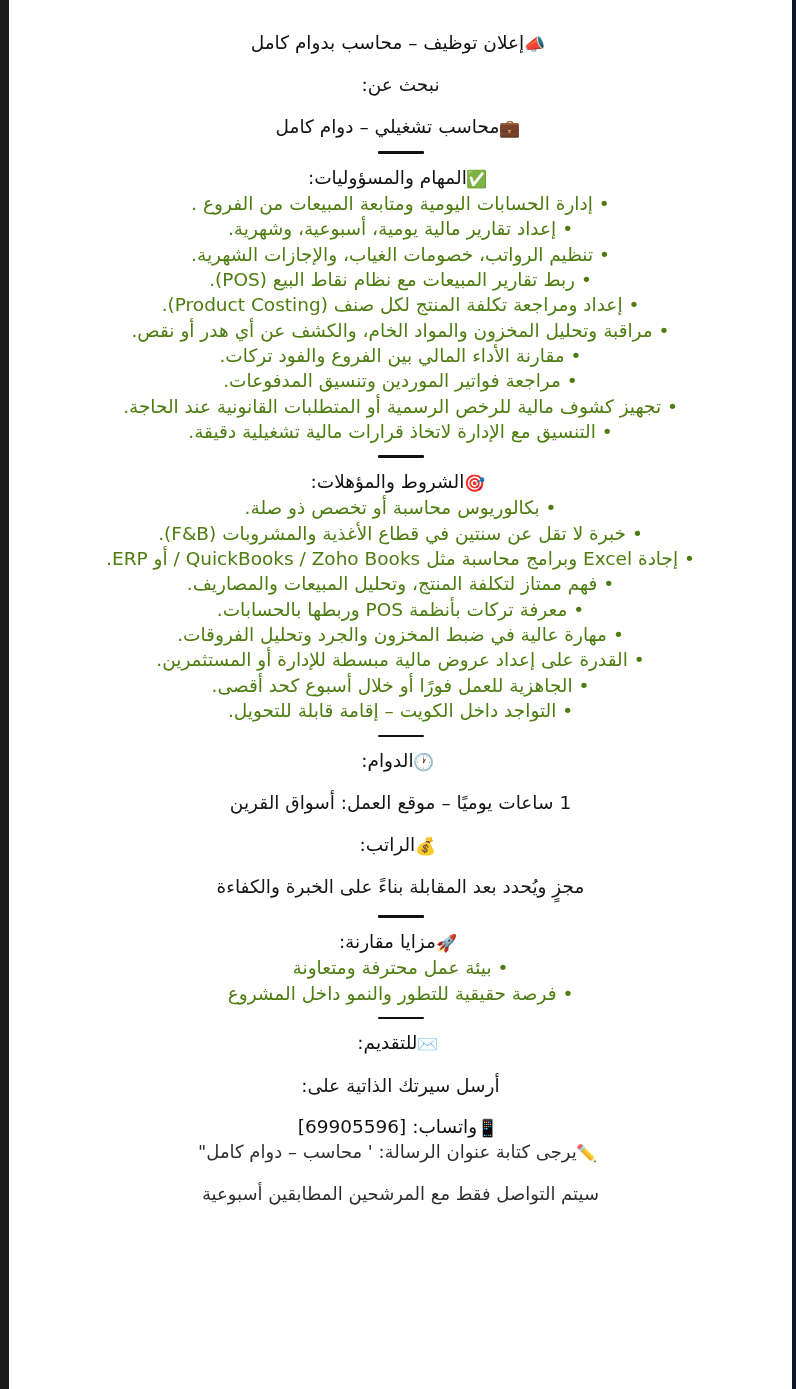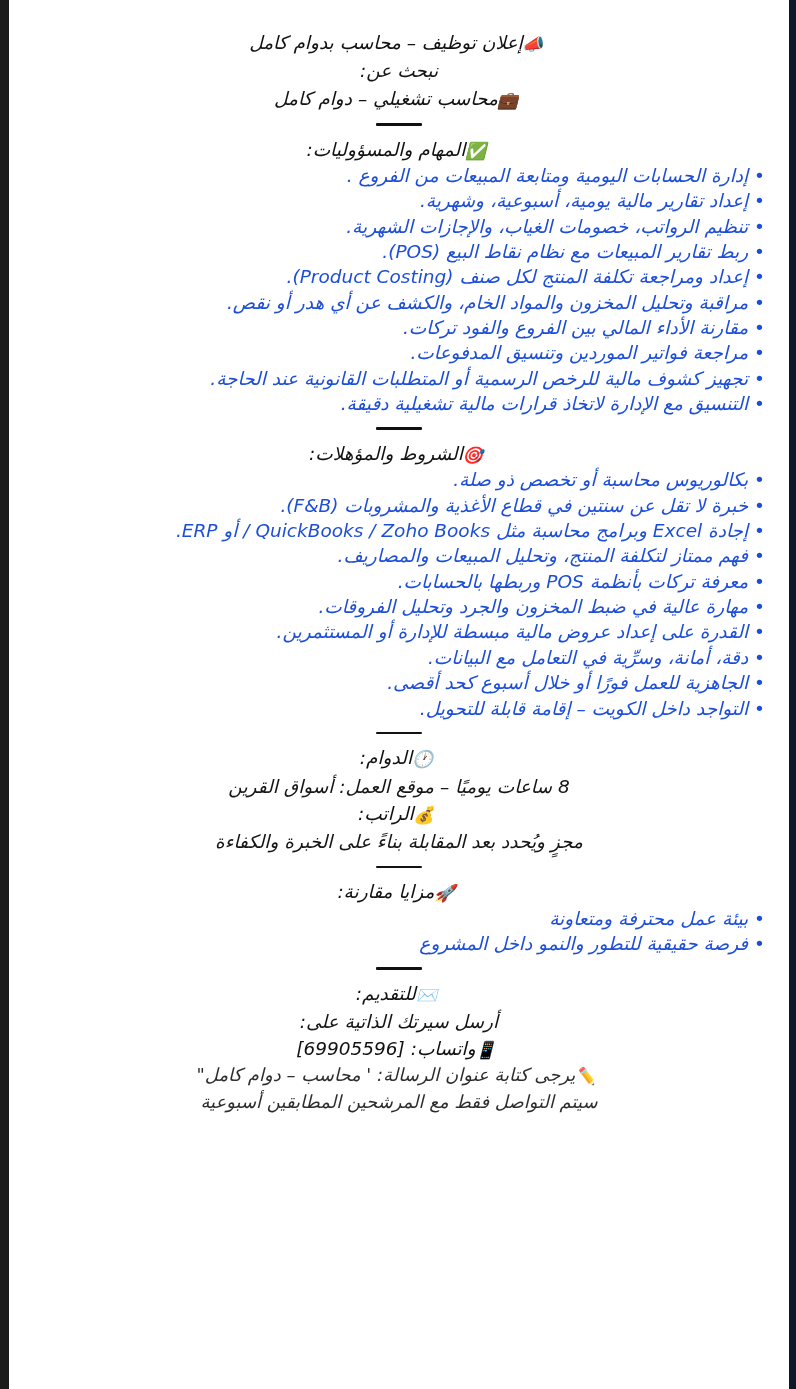--- a/index.html
+++ b/index.html
@@ -15,39 +15,38 @@
   }
 
   
   .page {
     position: relative;
     width: 796px;
     height: 1389px;
     background: #ffffff;
     box-sizing: border-box;
     border-left: 9px solid #1b1b1b;
-    border-right: 7px solid #0f172a;
-    font-style: italic;
+    border-right: 4px solid #0f172a;
   }
 
   .sheet {
     position: absolute;
     inset: 0;
     padding: 30px 24px 14px 24px;
     box-sizing: border-box;
     direction: rtl;
     text-align: center;
   }
 
   .line {
     font-size: 18.5px;
     line-height: 1.36;
     color: #161616;
     letter-spacing: 0;
-    margin: 2px;
+    margin: 16px;
     direction: rtl;
     unicode-bidi: isolate;
     text-align: center;
   }
 
   .heading {
     font-size: 18.5px;
     line-height: 1.38;
     color: #121212;
     margin: 0;
@@ -65,26 +64,26 @@
 
   ul.bullets {
     list-style: none;
     margin: 0;
     padding: 0;
     direction: rtl;
   }
   ul.bullets li {
     font-size: 18.5px;
     line-height: 1.37;
-    color: #1d4ed8;
+    color: #4d7c0f;
     margin: 0;
     padding: 0;
     direction: rtl;
     unicode-bidi: isolate;
-    text-align: right;
+    text-align: center;
   }
 
   .divider-wrap {
     display: flex;
     justify-content: center;
     margin: 11px 0 11px 0;
   }
   .divider {
     width: 46px;
     height: 2.5px;
@@ -140,33 +139,32 @@
     <div class="block">
       <p class="heading"><span class="emoji">🎯</span><span>الشروط والمؤهلات:</span></p>
       <ul class="bullets">
         <li>• <span>بكالوريوس محاسبة أو تخصص ذو صلة.</span></li>
         <li>• <span>خبرة لا تقل عن سنتين في قطاع الأغذية والمشروبات (F&amp;B).</span></li>
         <li>• <span>إجادة Excel وبرامج محاسبة مثل QuickBooks / Zoho Books / أو ERP.</span></li>
         <li>• <span>فهم ممتاز لتكلفة المنتج، وتحليل المبيعات والمصاريف.</span></li>
         <li>• <span>معرفة تركات بأنظمة POS وربطها بالحسابات.</span></li>
         <li>• <span>مهارة عالية في ضبط المخزون والجرد وتحليل الفروقات.</span></li>
         <li>• <span>القدرة على إعداد عروض مالية مبسطة للإدارة أو المستثمرين.</span></li>
-        <li>• <span>دقة، أمانة، وسرِّية في التعامل مع البيانات.</span></li>
         <li>• <span>الجاهزية للعمل فورًا أو خلال أسبوع كحد أقصى.</span></li>
         <li>• <span>التواجد داخل الكويت – إقامة قابلة للتحويل.</span></li>
       </ul>
     </div>
 
     <div class="divider-wrap">
         <div class="divider"></div>
       </div>
 
     <div class="block">
       <p class="heading"><span class="emoji">🕐</span><span>الدوام:</span></p>
-      <p class="line">8 ساعات يوميًا – موقع العمل: أسواق القرين</p>
+      <p class="line">1 ساعات يوميًا – موقع العمل: أسواق القرين</p>
       <p class="heading"><span class="emoji">💰</span><span>الراتب:</span></p>
       <p class="line">مجزٍ ويُحدد بعد المقابلة بناءً على الخبرة والكفاءة</p>
     </div>
 
     <div class="divider-wrap">
         <div class="divider"></div>
       </div>
 
     <div class="block">
       <p class="heading"><span class="emoji">🚀</span><span>مزايا مقارنة:</span></p>

